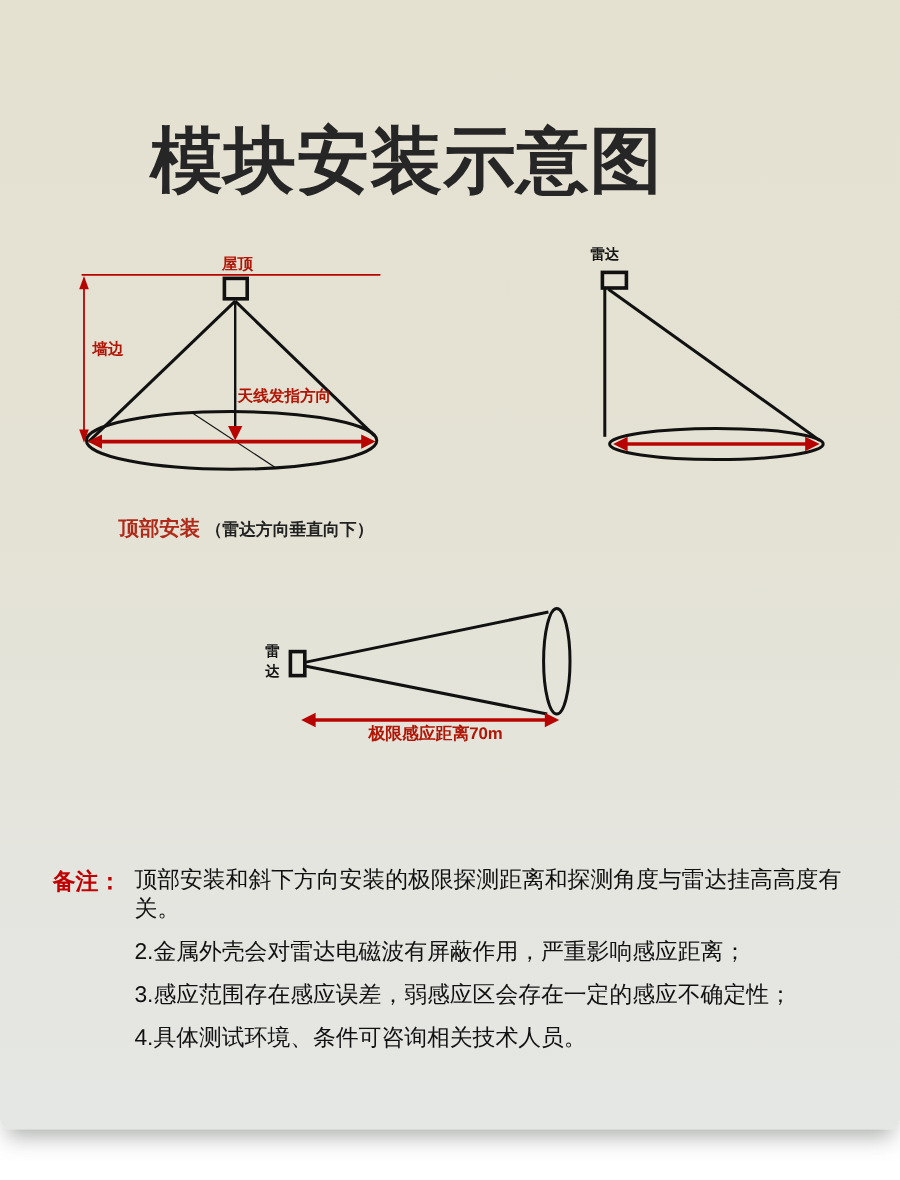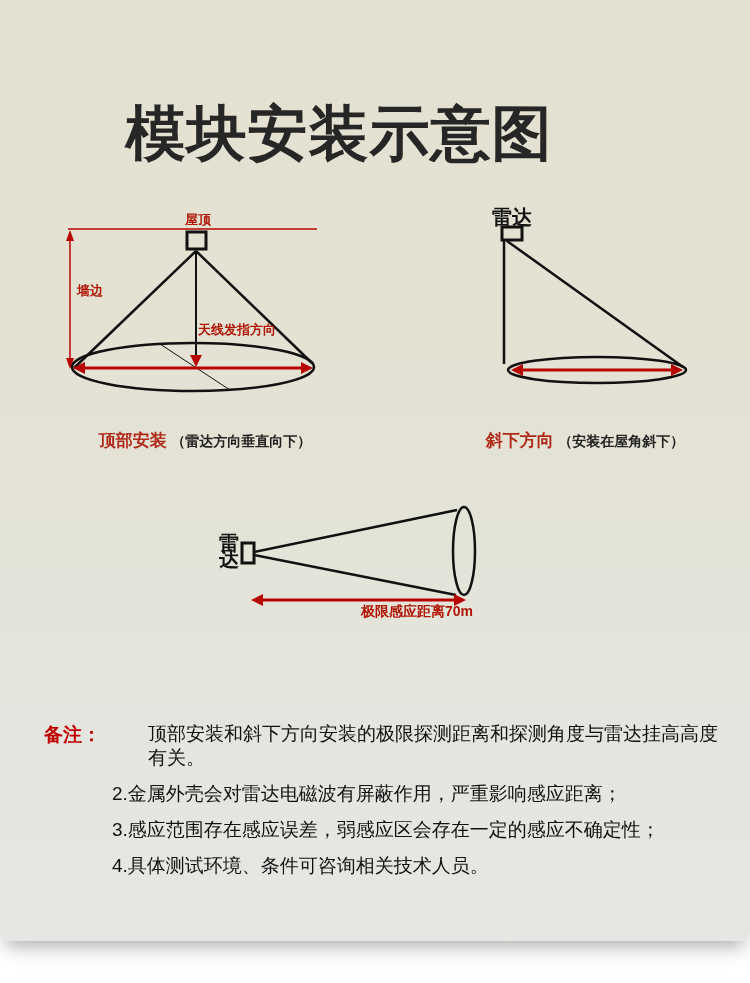--- a/index.html
+++ b/index.html
@@ -15,28 +15,28 @@
     box-shadow:0 12px 18px -6px rgba(110,115,110,.55);
   }
   .title{
     position:absolute;left:0;top:54px;width:678px;text-align:center;
     font-size:60px;font-weight:700;color:#262626;letter-spacing:1px;
   }
   .layer{position:absolute;left:0;top:0;width:750px;height:690px;}
   svg{position:absolute;overflow:visible;}
   .lbl{position:absolute;white-space:nowrap;}
   .red-s{color:#b01505;font-size:13px;font-weight:700;}
-  .blk-s{color:#141414;font-size:20px;font-weight:700;}
+  .blk-s{color:#141414;font-size:12px;font-weight:700;}
   .stacked{white-space:normal;width:16px;line-height:16px;text-align:center;}
   .caption{position:absolute;text-align:center;white-space:nowrap;}
   .cap-main{color:#b02a1a;font-size:17px;font-weight:700;}
   .cap-sub{color:#222222;font-size:14px;font-weight:600;}
-  .dist-lbl{position:absolute;color:#b01505;font-size:14px;font-weight:700;text-align:right;width:220px;}
+  .dist-lbl{position:absolute;color:#b01505;font-size:14px;font-weight:700;text-align:center;width:220px;}
   .notes{position:absolute;left:44px;top:722px;width:676px;font-size:19px;color:#111;}
-  .notes-head{display:flex;align-items:flex-start;gap:36px;}
+  .notes-head{display:flex;align-items:flex-start;}
   .notes-label{color:#c00000;font-weight:700;width:68px;flex:0 0 68px;}
   .notes-intro{flex:1;line-height:24px;}
   .notes-item{padding-left:68px;margin-top:12px;line-height:24px;}
   .k-black{stroke:#111;fill:none;}
   .k-red{stroke:#b80400;fill:none;}
   .f-red{fill:#b80400;stroke:none;}
 </style>
 </head>
 <body>
 
@@ -73,24 +73,20 @@
   <svg style="left:480px;top:200px;" width="230" height="195" viewBox="0 0 230 195">
     <rect class="k-black" x="22" y="27" width="20" height="13" stroke-width="3"></rect>
     <line class="k-black" x1="24" y1="40" x2="24" y2="164" stroke-width="2.5"></line>
     <line class="k-black" x1="27" y1="41" x2="203" y2="167" stroke-width="2.5"></line>
     <ellipse class="k-black" cx="117" cy="170" rx="89" ry="13" stroke-width="2.5"></ellipse>
     <line class="k-red" x1="40" y1="170" x2="194" y2="170" stroke-width="3"></line>
     <polygon class="f-red" points="31,170 43,164 43,176"></polygon>
     <polygon class="f-red" points="203,170 191,164 191,176"></polygon>
   </svg>
   <div class="lbl blk-s" style="left:492px;top:204px;">雷达</div>
-  <div class="caption" style="left:455px;top:429px;width:260px;">
-    <span class="cap-main">斜下方向</span>
-    <span class="cap-sub">（安装在屋角斜下）</span>
-  </div>
 
   <svg style="left:210px;top:498px;" width="280" height="125" viewBox="0 0 280 125">
     <rect class="k-black" x="32" y="45" width="12" height="20" stroke-width="3"></rect>
     <line class="k-black" x1="44" y1="54" x2="247" y2="12" stroke-width="2.5"></line>
     <line class="k-black" x1="44" y1="57" x2="246" y2="97" stroke-width="2.5"></line>
     <ellipse class="k-black" cx="254" cy="53" rx="11" ry="44" stroke-width="2.5"></ellipse>
     <line class="k-red" x1="50" y1="102" x2="247" y2="102" stroke-width="3"></line>
     <polygon class="f-red" points="41,102 53,96 53,108"></polygon>
     <polygon class="f-red" points="256,102 244,96 244,108"></polygon>
   </svg>

